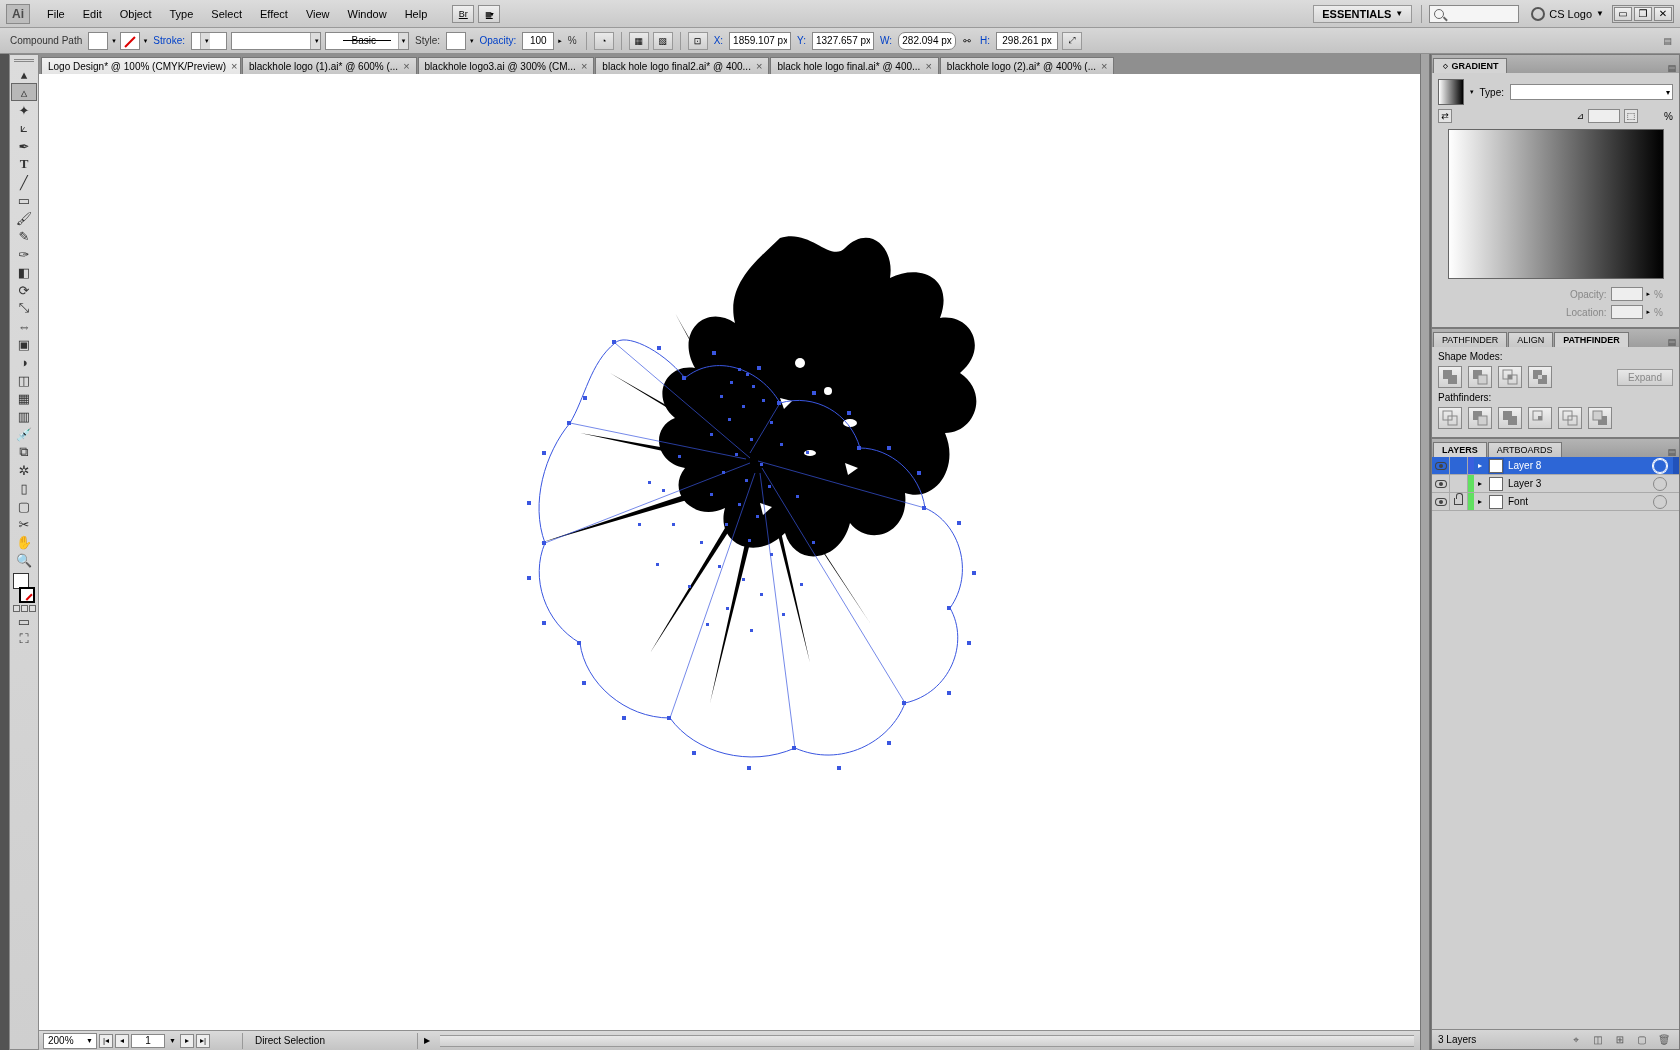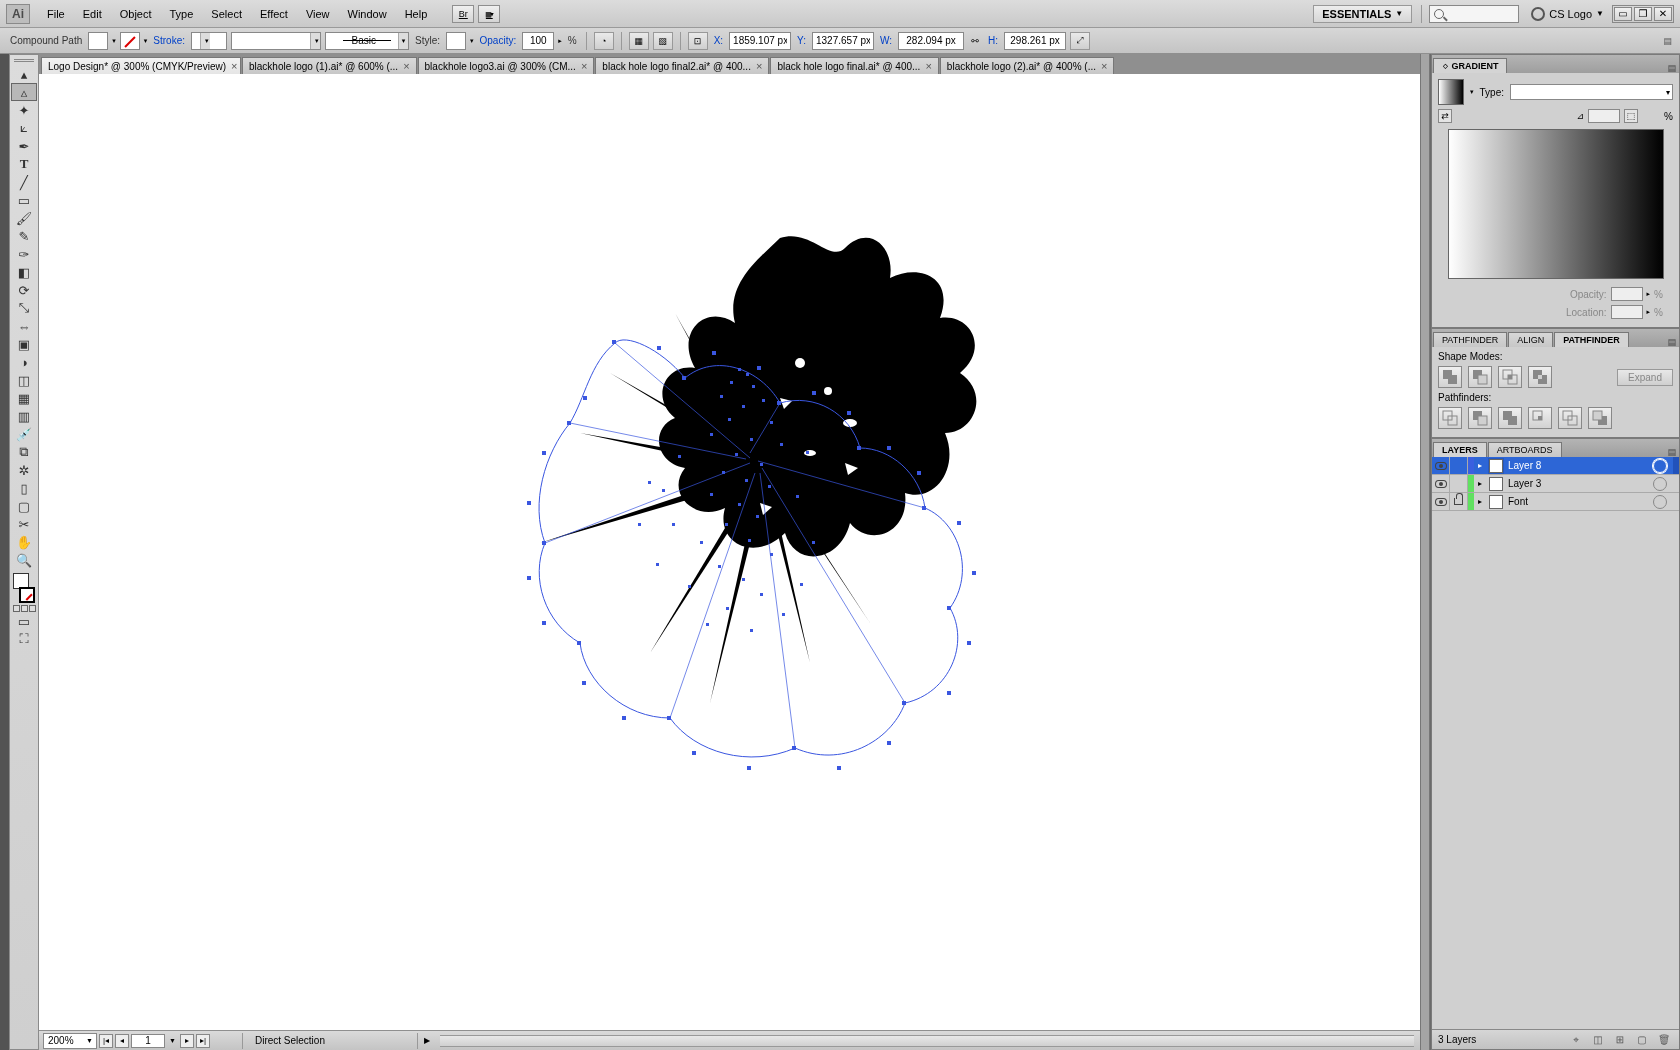--- a/index.html
+++ b/index.html
@@ -186,21 +186,21 @@
   <div class="sep"></div>
   <div class="ctrl-icon">▦</div>
   <div class="ctrl-icon">▧</div>
   <div class="sep"></div>
   <div class="ctrl-icon">⊡</div>
   <span class="ctrl-label link">X:</span>
   <input class="ctrl-input" style="width: 62px;" value="1859.107 px">
   <span class="ctrl-label link">Y:</span>
   <input class="ctrl-input" style="width: 62px;" value="1327.657 px">
   <span class="ctrl-label link">W:</span>
-  <input class="ctrl-input" style="width: 66px;" value="282.094 px">
+  <input class="ctrl-input" style="width: 58px; border-radius: 7px;" value="282.094 px">
   <div class="ctrl-icon" style="width:14px;border:none;background:none;">⚯</div>
   <span class="ctrl-label link">H:</span>
   <input class="ctrl-input" style="width: 62px;" value="298.261 px">
   <div class="ctrl-icon">⤢</div>
   <div class="spacer" style="flex:1;"></div>
   <div style="font-size:9px;color:#555;">▤</div>
 </div>
 
 <div class="main">
   <div class="dark-edge"></div>
@@ -246,21 +246,21 @@
         <span></span>
         <span></span>
       </div>
     <div class="tool">▭</div>
     <div class="tool">⛶</div>
   </div>
 
   <div class="canvas-wrap">
     <div class="tabbar">
       <div class="tab active">
-          <span>Logo Design* @ 300% (CMYK/Preview)</span>
+          <span>Logo Design* @ 100% (CMYK/Preview)</span>
           <span class="close">×</span>
         </div>
       <div class="tab">
           <span>blackhole logo (1).ai* @ 600% (...</span>
           <span class="close">×</span>
         </div>
       <div class="tab">
           <span>blackhole logo3.ai @ 300% (CM...</span>
           <span class="close">×</span>
         </div>

